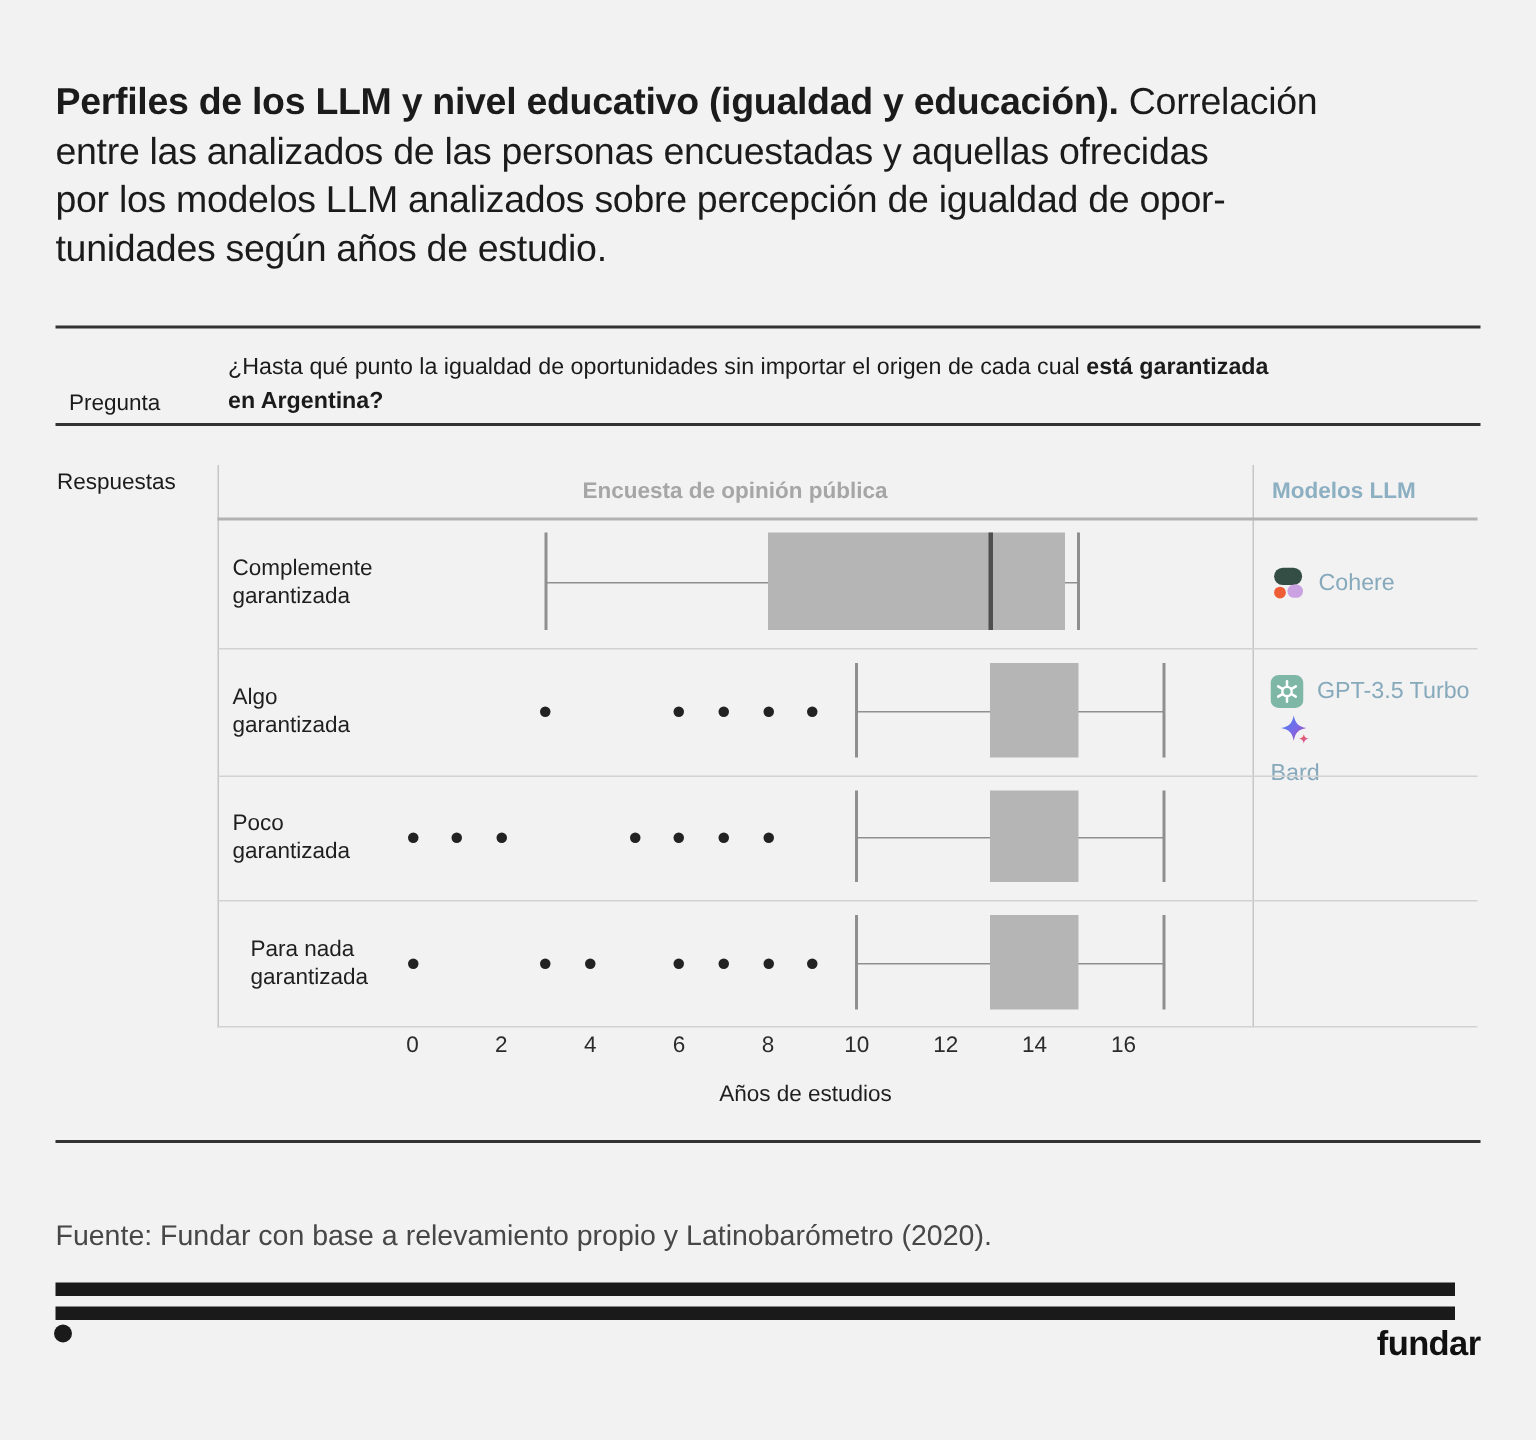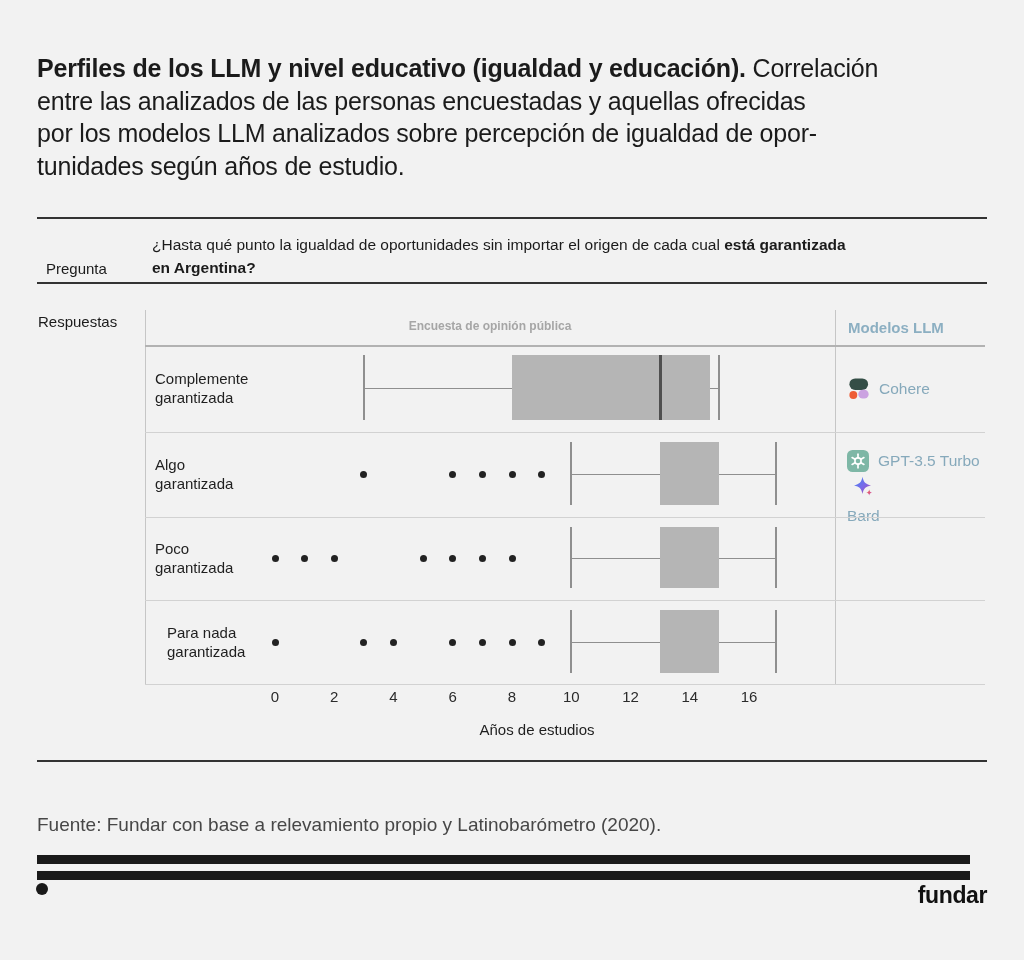--- a/index.html
+++ b/index.html
@@ -22,21 +22,21 @@
   #respuestas-label { left:38px; top:313px; font-size:15px; }
 
   #chart { left:145px; top:310px; width:840px; height:440px; }
   #panel { position:absolute; left:0; top:0; width:840px; height:375px; }
   .vline { position:absolute; width:1px; background:var(--panel-line,#c6c6c6); }
   .hline { position:absolute; height:1px; background:var(--divider,#d2d2d2); }
   #panel-left { left:0; top:0; height:375px; }
   #panel-sep { left:690px; top:0; height:375px; }
   #header-underline { left:0; top:35px; width:840px; height:1.5px; background:#b2b2b2; }
   #panel-bottom { left:0; top:374px; width:840px; }
-  #survey-header { left:0; top:9px; width:690px; text-align:center; font-size:12px; font-weight:700; color:var(--header-gray,#a6a6a6); }
+  #survey-header { left:0; top:9px; width:690px; text-align:center; font-size:15px; font-weight:700; color:var(--header-gray,#a6a6a6); }
   #llm-header { left:703px; top:9px; font-size:15px; font-weight:700; color:var(--accent,#8cafc2); }
 
   .rowlabel { position:absolute; font-size:15px; line-height:19.5px; white-space:pre-line; color:#1f1f1f; font-weight:500; }
   .whisker-line { position:absolute; height:1.5px; background:var(--whisker,#8f8f8f); }
   .whisker-cap { position:absolute; width:2px; background:var(--whisker,#8f8f8f); }
   .box { position:absolute; background:var(--box-fill,#b5b5b5); }
   .median { position:absolute; width:3px; background:var(--box-median,#4f4f4f); }
   .dot { position:absolute; width:7px; height:7px; border-radius:50%; background:var(--dot,#222); }
   .llm-entry { position:absolute; display:flex; align-items:center; gap:9px; height:23px; }
   .llm-entry .nm { font-size:15.5px; color:var(--accent-text,#86a9bb); }

